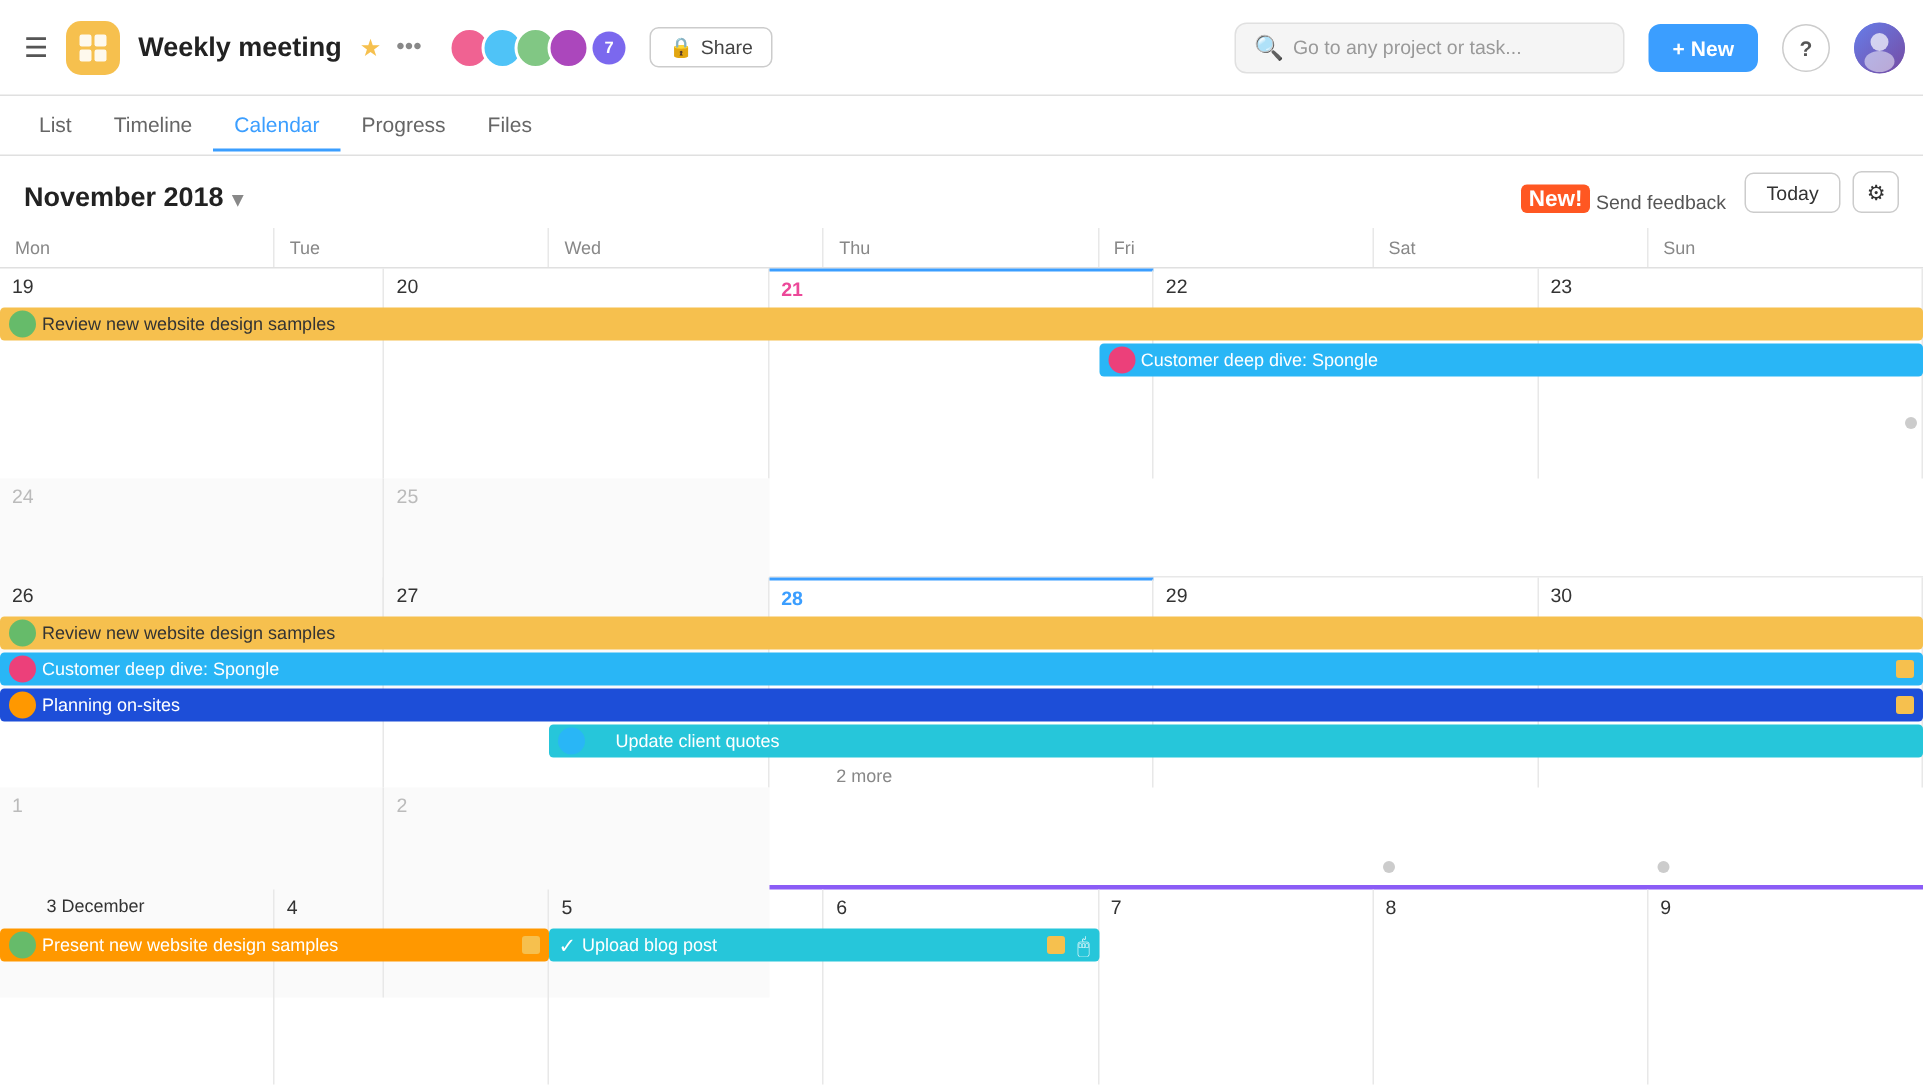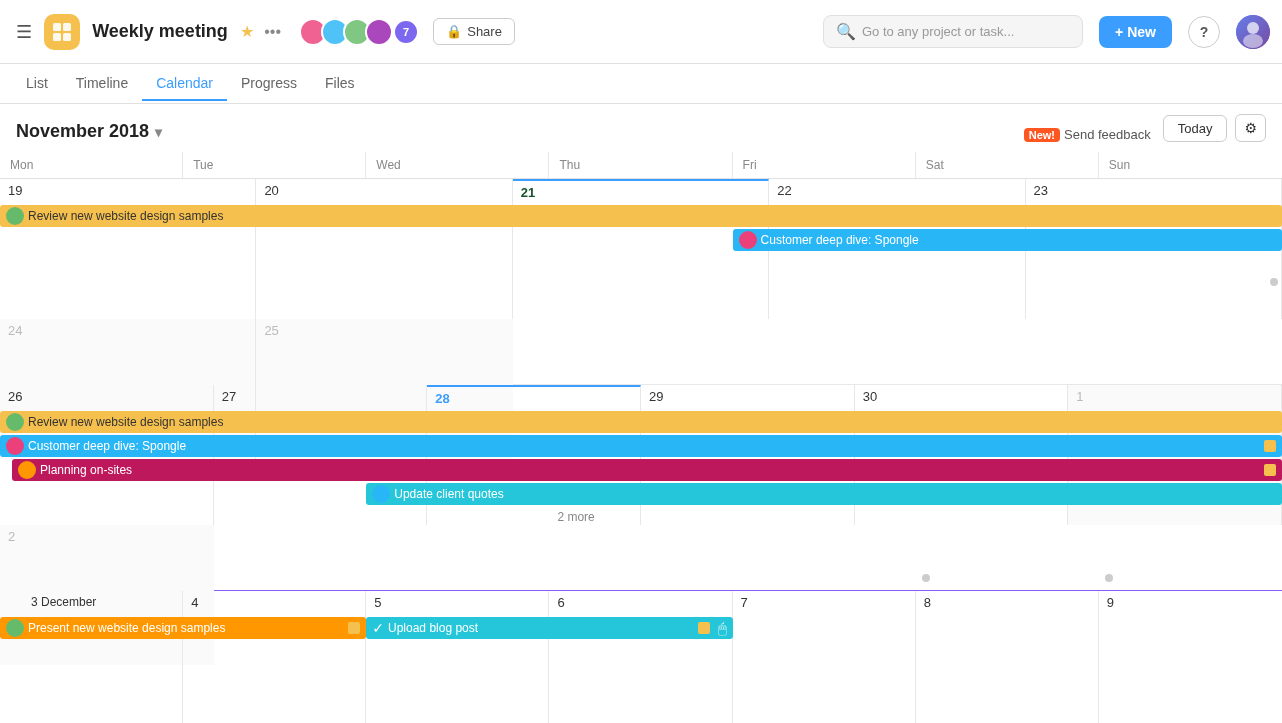--- a/index.html
+++ b/index.html
@@ -23,21 +23,21 @@
     .new-btn { display: flex; align-items: center; gap: 4px; background: #3b9eff; color: #fff; border: none; border-radius: 8px; padding: 8px 16px; font-size: 14px; font-weight: 600; cursor: pointer; margin-left: 8px; }
     .help-btn { width: 32px; height: 32px; border-radius: 50%; border: 1px solid #ccc; background: #fff; color: #555; font-size: 14px; font-weight: bold; cursor: pointer; display: flex; align-items: center; justify-content: center; margin-left: 8px; }
     .user-avatar { width: 34px; height: 34px; border-radius: 50%; background: #a78bfa; display: flex; align-items: center; justify-content: center; color: #fff; font-size: 14px; font-weight: bold; margin-left: 8px; cursor: pointer; overflow: hidden; }
     .nav-tab { padding: 8px 14px; font-size: 14px; color: #666; cursor: pointer; border-bottom: 2px solid transparent; text-decoration: none; }
     .nav-tab.active { color: #3b9eff; border-bottom: 2px solid #3b9eff; font-weight: 500; }
 
     
     .cal-header { display: flex; align-items: flex-end; padding: 10px 16px; height: 48px; }
     .cal-month-title { font-size: 18px; font-weight: 600; color: #222; display: flex; align-items: center; gap: 6px; cursor: pointer; }
     .cal-spacer { flex: 1; }
-    .new-badge { background: #ff5722; color: #fff; font-size: 11px; font-weight: bold; border-radius: 4px; padding: 1px 5px; margin-right: 4px; }
+    .new-badge { background: #ff5722; color: #fff; font-size: 15px; font-weight: bold; border-radius: 4px; padding: 1px 5px; margin-right: 4px; }
     .feedback-link { font-size: 13px; color: #555; cursor: pointer; margin-right: 12px; }
     .today-btn { border: 1px solid #ccc; border-radius: 6px; padding: 5px 14px; background: #fff; font-size: 13px; cursor: pointer; color: #333; margin-right: 8px; }
     .cal-view-btn { border: 1px solid #ccc; border-radius: 6px; padding: 5px 8px; background: #fff; font-size: 14px; cursor: pointer; color: #333; }
     .day-headers { display: grid; grid-template-columns: repeat(7, 1fr); border-bottom: 1px solid #e0e0e0; }
     .day-header { padding: 6px 10px; font-size: 12px; color: #888; font-weight: 500; border-right: 1px solid #e8e8e8; }
     .day-header:last-child { border-right: none; }
     .cell-day-num { position: absolute; top: 4px; left: 8px; font-size: 13px; color: #333; }
     .cell-day-num.today { color: #3b9eff; font-weight: 600; }
     .cell-day-num.other { color: #bbb; }
 
@@ -148,21 +148,21 @@
   <div class="weeks-container">
 
     <div style="position:relative; display:grid; grid-template-columns:repeat(5,1fr); border-bottom:1px solid #e8e8e8; flex:1; min-height:140px;">
       <div style="border-right:1px solid #e8e8e8; min-height:140px; padding-top:24px; position:relative;">
           <span class="cell-day-num">19</span>
         </div>
       <div style="border-right:1px solid #e8e8e8; min-height:140px; padding-top:24px; position:relative;">
           <span class="cell-day-num">20</span>
         </div>
       <div style="border-right:1px solid #e8e8e8; min-height:140px; padding-top:24px; position:relative; border-top:2px solid #3b9eff;">
-          <span class="cell-day-num today" style="color:#14532d;">21</span>
+          <span class="cell-day-num today" style="color:#ec4899;">21</span>
         </div>
       <div style="border-right:1px solid #e8e8e8; min-height:140px; padding-top:24px; position:relative;">
           <span class="cell-day-num">22</span>
         </div>
       <div style="border-right:1px solid #e8e8e8; min-height:140px; padding-top:24px; position:relative;">
           <span class="cell-day-num">23</span>
         </div>
       <div style="border-right:1px solid #e8e8e8; min-height:140px; padding-top:24px; position:relative; background:#fafafa;">
           <span class="cell-day-num other">24</span>
         </div>
@@ -176,21 +176,21 @@
       </div>
 
       <div style="position:absolute; top:50px; left:calc(4/7*100%); right:0; height:22px; background:#29b6f6; display:flex; align-items:center; padding:0 6px; font-size:12px; color:#fff; border-radius:3px; cursor:pointer; gap:4px; z-index:2;">
         <div class="avatar-circle pink"></div>
         <span>Customer deep dive: Spongle</span>
       </div>
 
       <div style="position:absolute; right:4px; top:50%; width:8px; height:8px; border-radius:50%; background:#ccc; transform:translateY(-50%); z-index:3;"></div>
     </div>
 
-    <div style="position:relative; display:grid; grid-template-columns:repeat(6,1fr); border-bottom:1px solid #8b5cf6; flex:1; min-height:140px;text-align:center;">
+    <div style="position:relative; display:grid; grid-template-columns:repeat(5,1fr); border-bottom:3px solid #8b5cf6; flex:1; min-height:140px;text-align:center;">
       <div style="border-right:1px solid #e8e8e8; min-height:140px; padding-top:24px; position:relative;">
           <span class="cell-day-num">26</span>
         </div>
       <div style="border-right:1px solid #e8e8e8; min-height:140px; padding-top:24px; position:relative;">
           <span class="cell-day-num">27</span>
         </div>
       <div style="border-right:1px solid #e8e8e8; min-height:140px; padding-top:24px; position:relative; border-top:2px solid #3b9eff;">
           <span class="cell-day-num" style="color:#3b9eff;font-weight:600;">28</span>
         </div>
       <div style="border-right:1px solid #e8e8e8; min-height:140px; padding-top:24px; position:relative;">
@@ -210,27 +210,27 @@
         <div class="avatar-circle green"></div>
         <span>Review new website design samples</span>
       </div>
 
       <div style="position:absolute; top:50px; left:0; right:0; height:22px; background:#29b6f6; display:flex; align-items:center; padding:0 6px; font-size:12px; color:#fff; border-radius:3px; cursor:pointer; gap:4px; z-index:2;">
         <div class="avatar-circle pink"></div>
         <span>Customer deep dive: Spongle</span>
         <div style="width:12px;height:12px;background:#f6c04e;border-radius:2px;margin-left:auto;flex-shrink:0;"></div>
       </div>
 
-      <div style="position:absolute; top:74px; left:12px; right:0; height:22px; background:#be185d; display:flex; align-items:center; padding:0 6px; font-size:12px; color:#fff; border-radius:3px; cursor:pointer; gap:4px; z-index:2;">
+      <div style="position:absolute; top:74px; left:0; right:0; height:22px; background:#1d4ed8; display:flex; align-items:center; padding:0 6px; font-size:12px; color:#fff; border-radius:3px; cursor:pointer; gap:4px; z-index:2;">
         <div class="avatar-circle orange"></div>
         <span>Planning on-sites</span>
         <div style="width:12px;height:12px;background:#f6c04e;border-radius:2px;margin-left:auto;flex-shrink:0;"></div>
       </div>
 
-      <div style="position:absolute; top:98px; left:calc(2/7*100%); right:0; height:22px; background:#26c6da; display:flex; align-items:center; padding:0 6px; font-size:12px; color:#fff; border-radius:3px; cursor:pointer; gap:4px; z-index:2;">
+      <div style="position:absolute; top:98px; left:calc(2/7*100%); right:0; height:22px; background:#26c6da; display:flex; align-items:center; padding:0 6px; font-size:12px; color:#fff; border-radius:3px; cursor:pointer; gap:20px; z-index:2;">
         <div class="avatar-circle blue"></div>
         <span>Update client quotes</span>
       </div>
 
       <div style="position:absolute; top:122px; left:calc(3/7*100%); width:calc(1/7*100%); height:20px; display:flex; align-items:center; padding:0 8px; font-size:12px; color:#888; cursor:pointer; z-index:3;">
         <span>2 more</span>
       </div>
 
       <div style="position:absolute; bottom:8px; left:calc(5/7*100% + 6px); width:8px; height:8px; border-radius:50%; background:#ccc;"></div>
       <div style="position:absolute; bottom:8px; left:calc(6/7*100% + 6px); width:8px; height:8px; border-radius:50%; background:#ccc;"></div>

